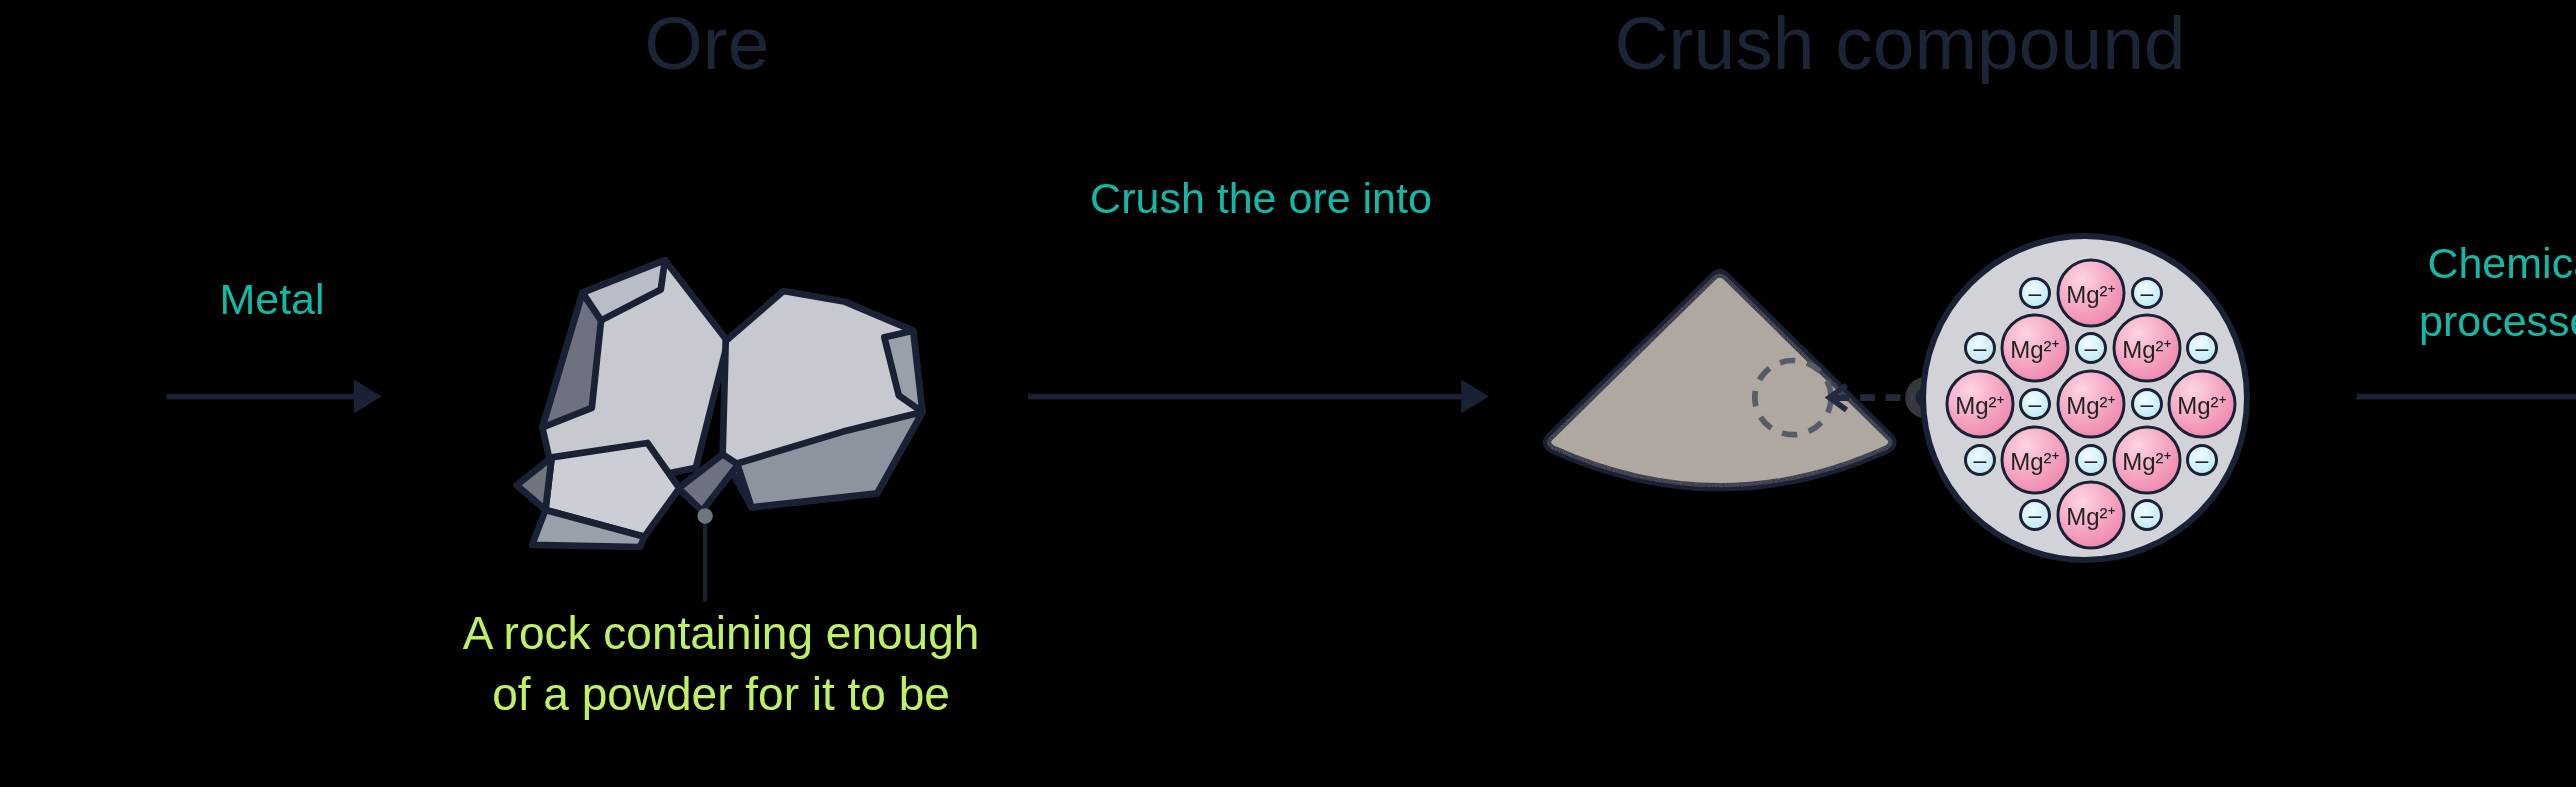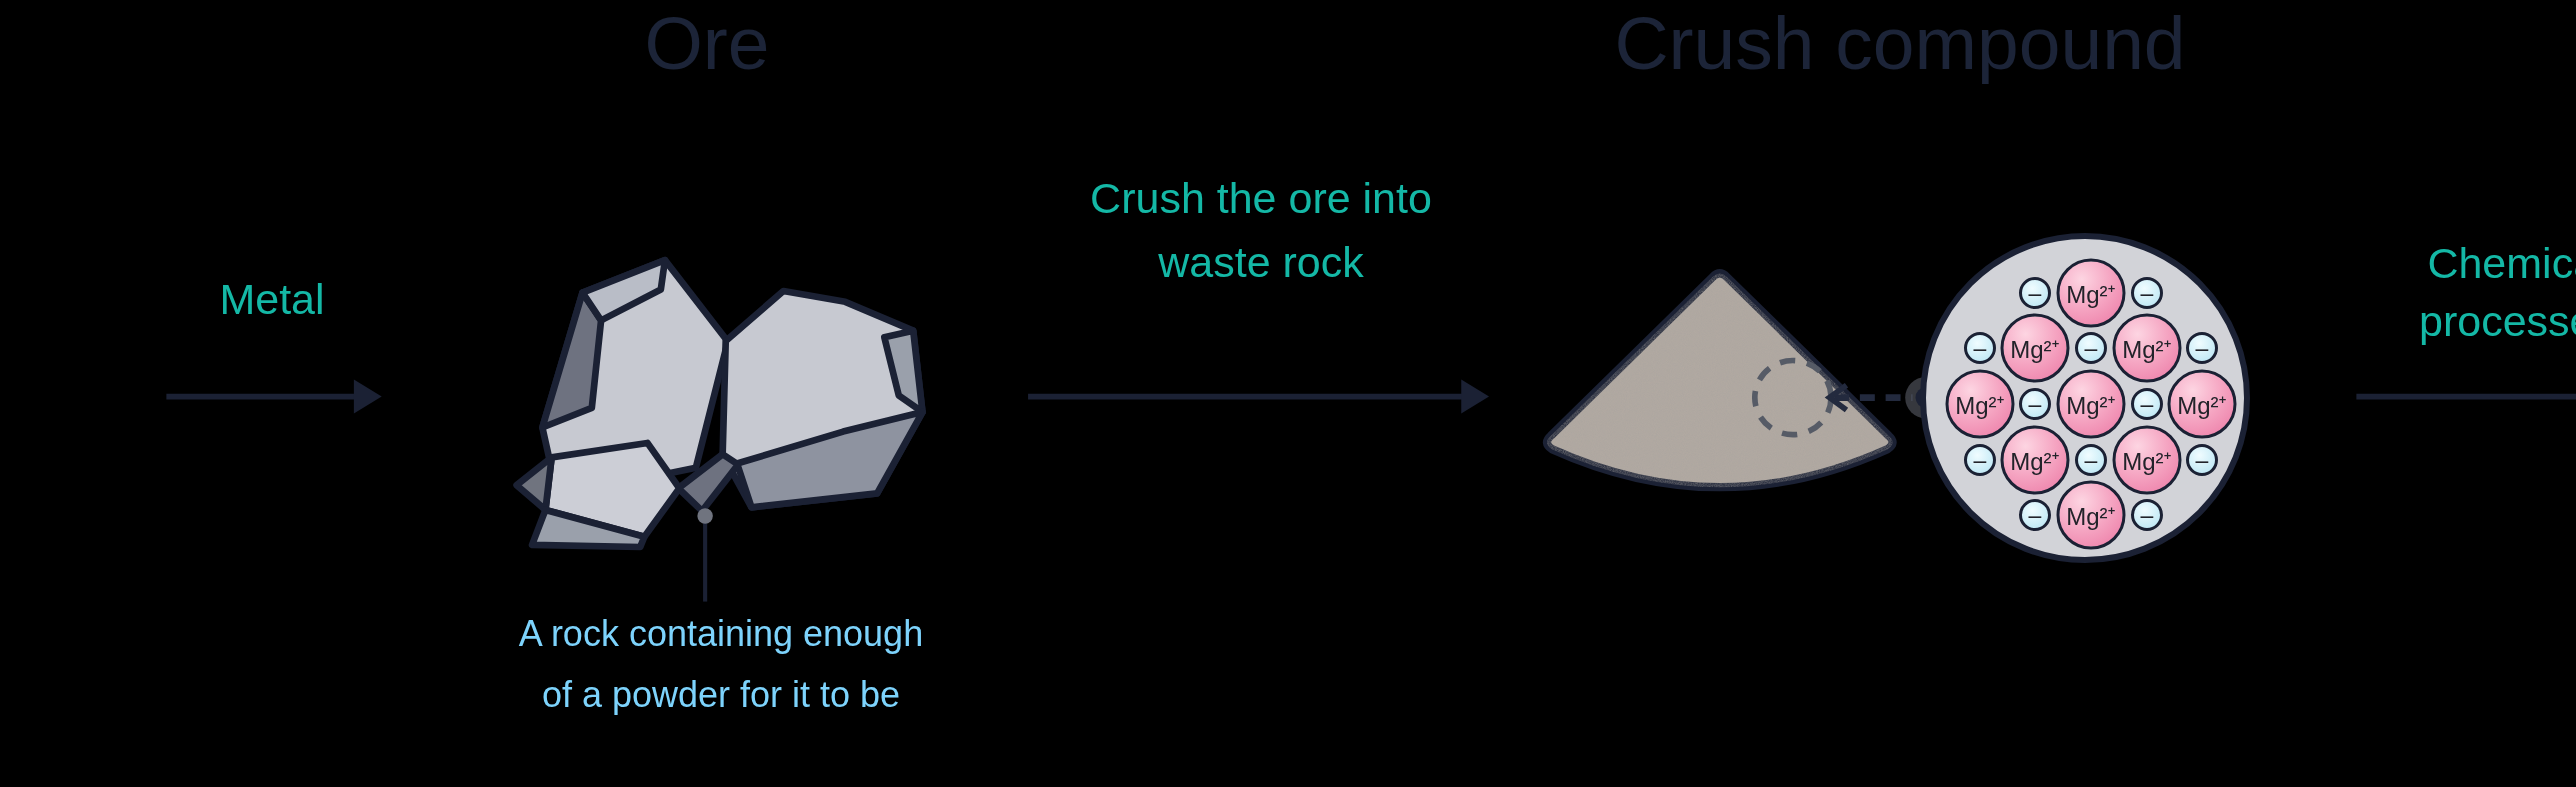--- a/index.html
+++ b/index.html
@@ -12,21 +12,21 @@
     position:absolute;transform:translateX(-50%);
     font-size:75px;font-weight:normal;color:#1c2438;white-space:nowrap;line-height:1;
   }
   .step-label{
     position:absolute;transform:translateX(-50%);
     font-size:43px;color:#14b8a6;white-space:nowrap;text-align:center;line-height:1;
   }
   .multiline{line-height:64px;}
   .caption{
     position:absolute;transform:translateX(-50%);
-    font-size:36px;color:#7dd3fc;text-align:center;line-height:61px;white-space:nowrap;
+    font-size:46px;color:#bef264;text-align:center;line-height:61px;white-space:nowrap;
   }
   
   #compound-circle{
     position:absolute;left:1920px;top:233px;width:330px;height:330px;
     box-sizing:border-box;background:#d2d3d8;border:6.7px solid #1b2134;border-radius:50%;
   }
   #ion-layer{position:absolute;left:0;top:0;width:100%;height:100%;border-radius:50%;overflow:hidden;}
   .ion-mg,.ion-e{
     position:absolute;transform:translate(-50%,-50%);
     display:flex;align-items:center;justify-content:center;
@@ -113,21 +113,20 @@
     <rect x="5375" y="372" width="915" height="740" fill="url(#lattice)"></rect>
   </svg>
 
   <div class="stage-title" style="left:707px;top:6.2px">Ore</div>
   <div class="stage-title" style="left:1900px;top:6.2px">Crush compound</div>
 
   <div class="step-label" style="left:272px;top:278px">Metal</div>
 
   <div class="step-label multiline" style="left:1261px;top:166px">
     <div>Crush the ore into</div>
-    <div>waste rock</div>
   </div>
 
   <div class="step-label multiline" style="left:2517px;top:234px;line-height:58px">
     <div>Chemical</div>
     <div>processes</div>
   </div>
 
   <div class="caption" style="left:721px;top:603px">
     <div>A rock containing enough</div>
     <div>of a powder for it to be</div>

